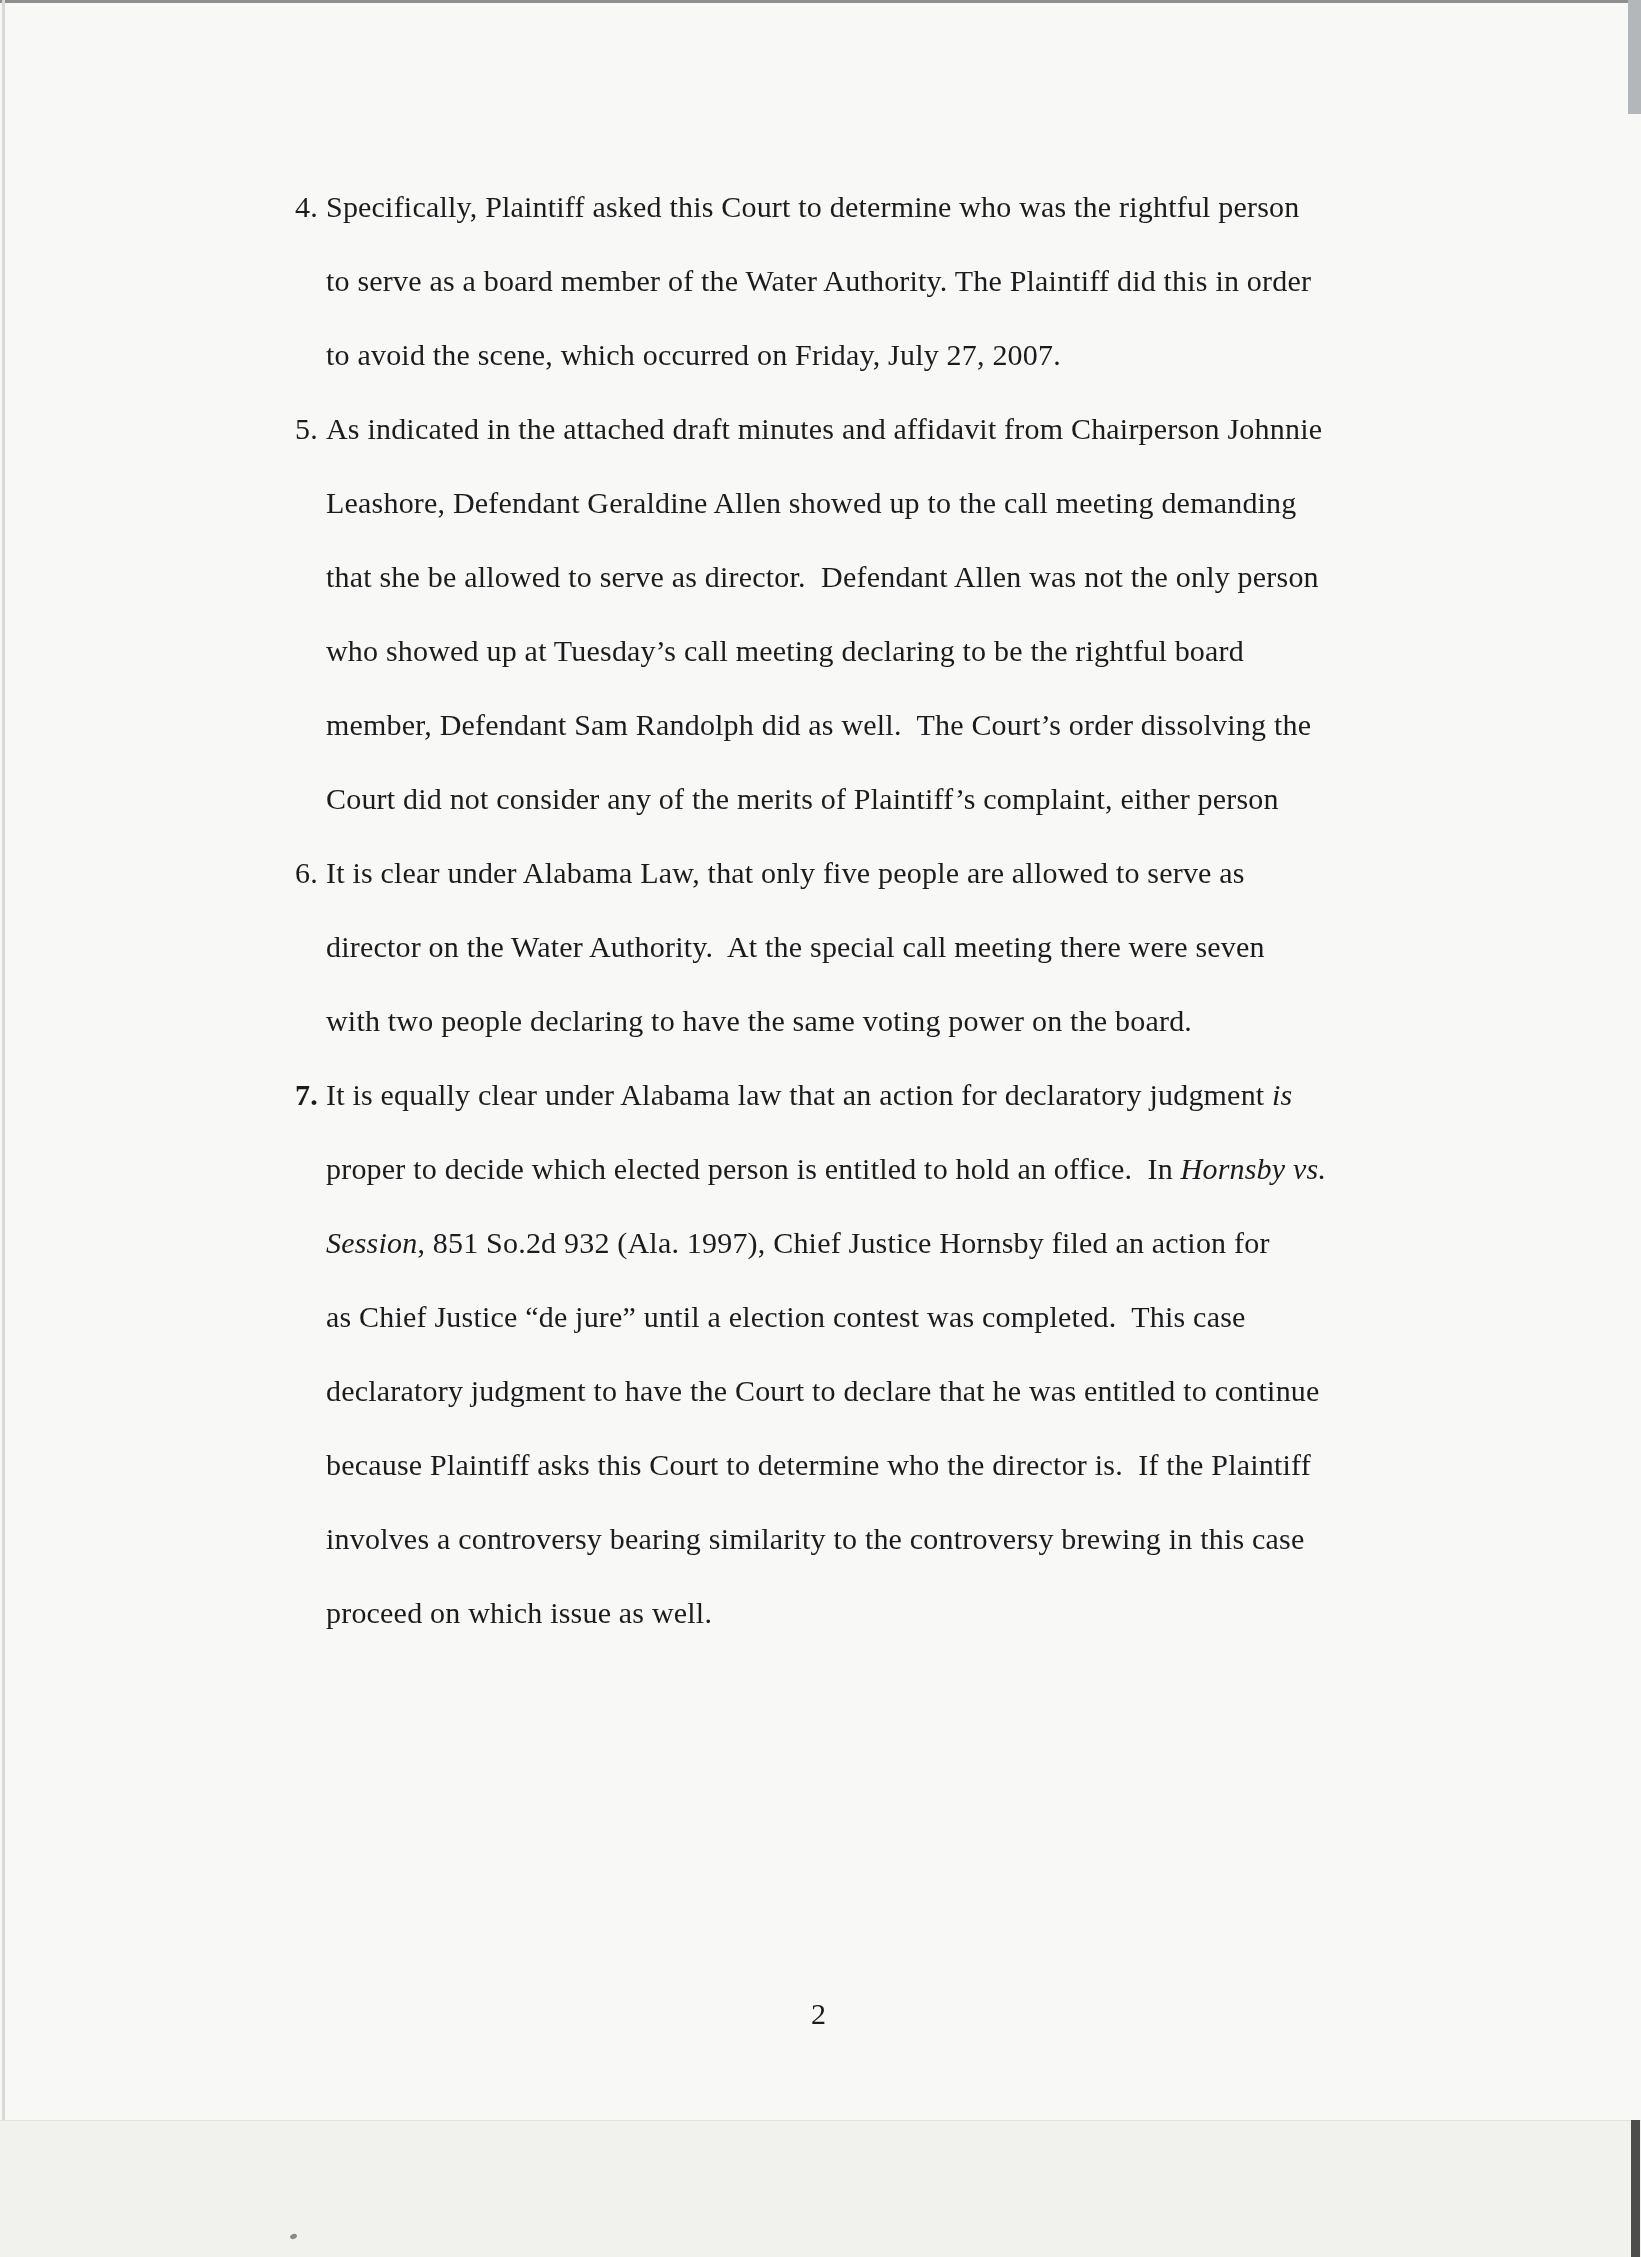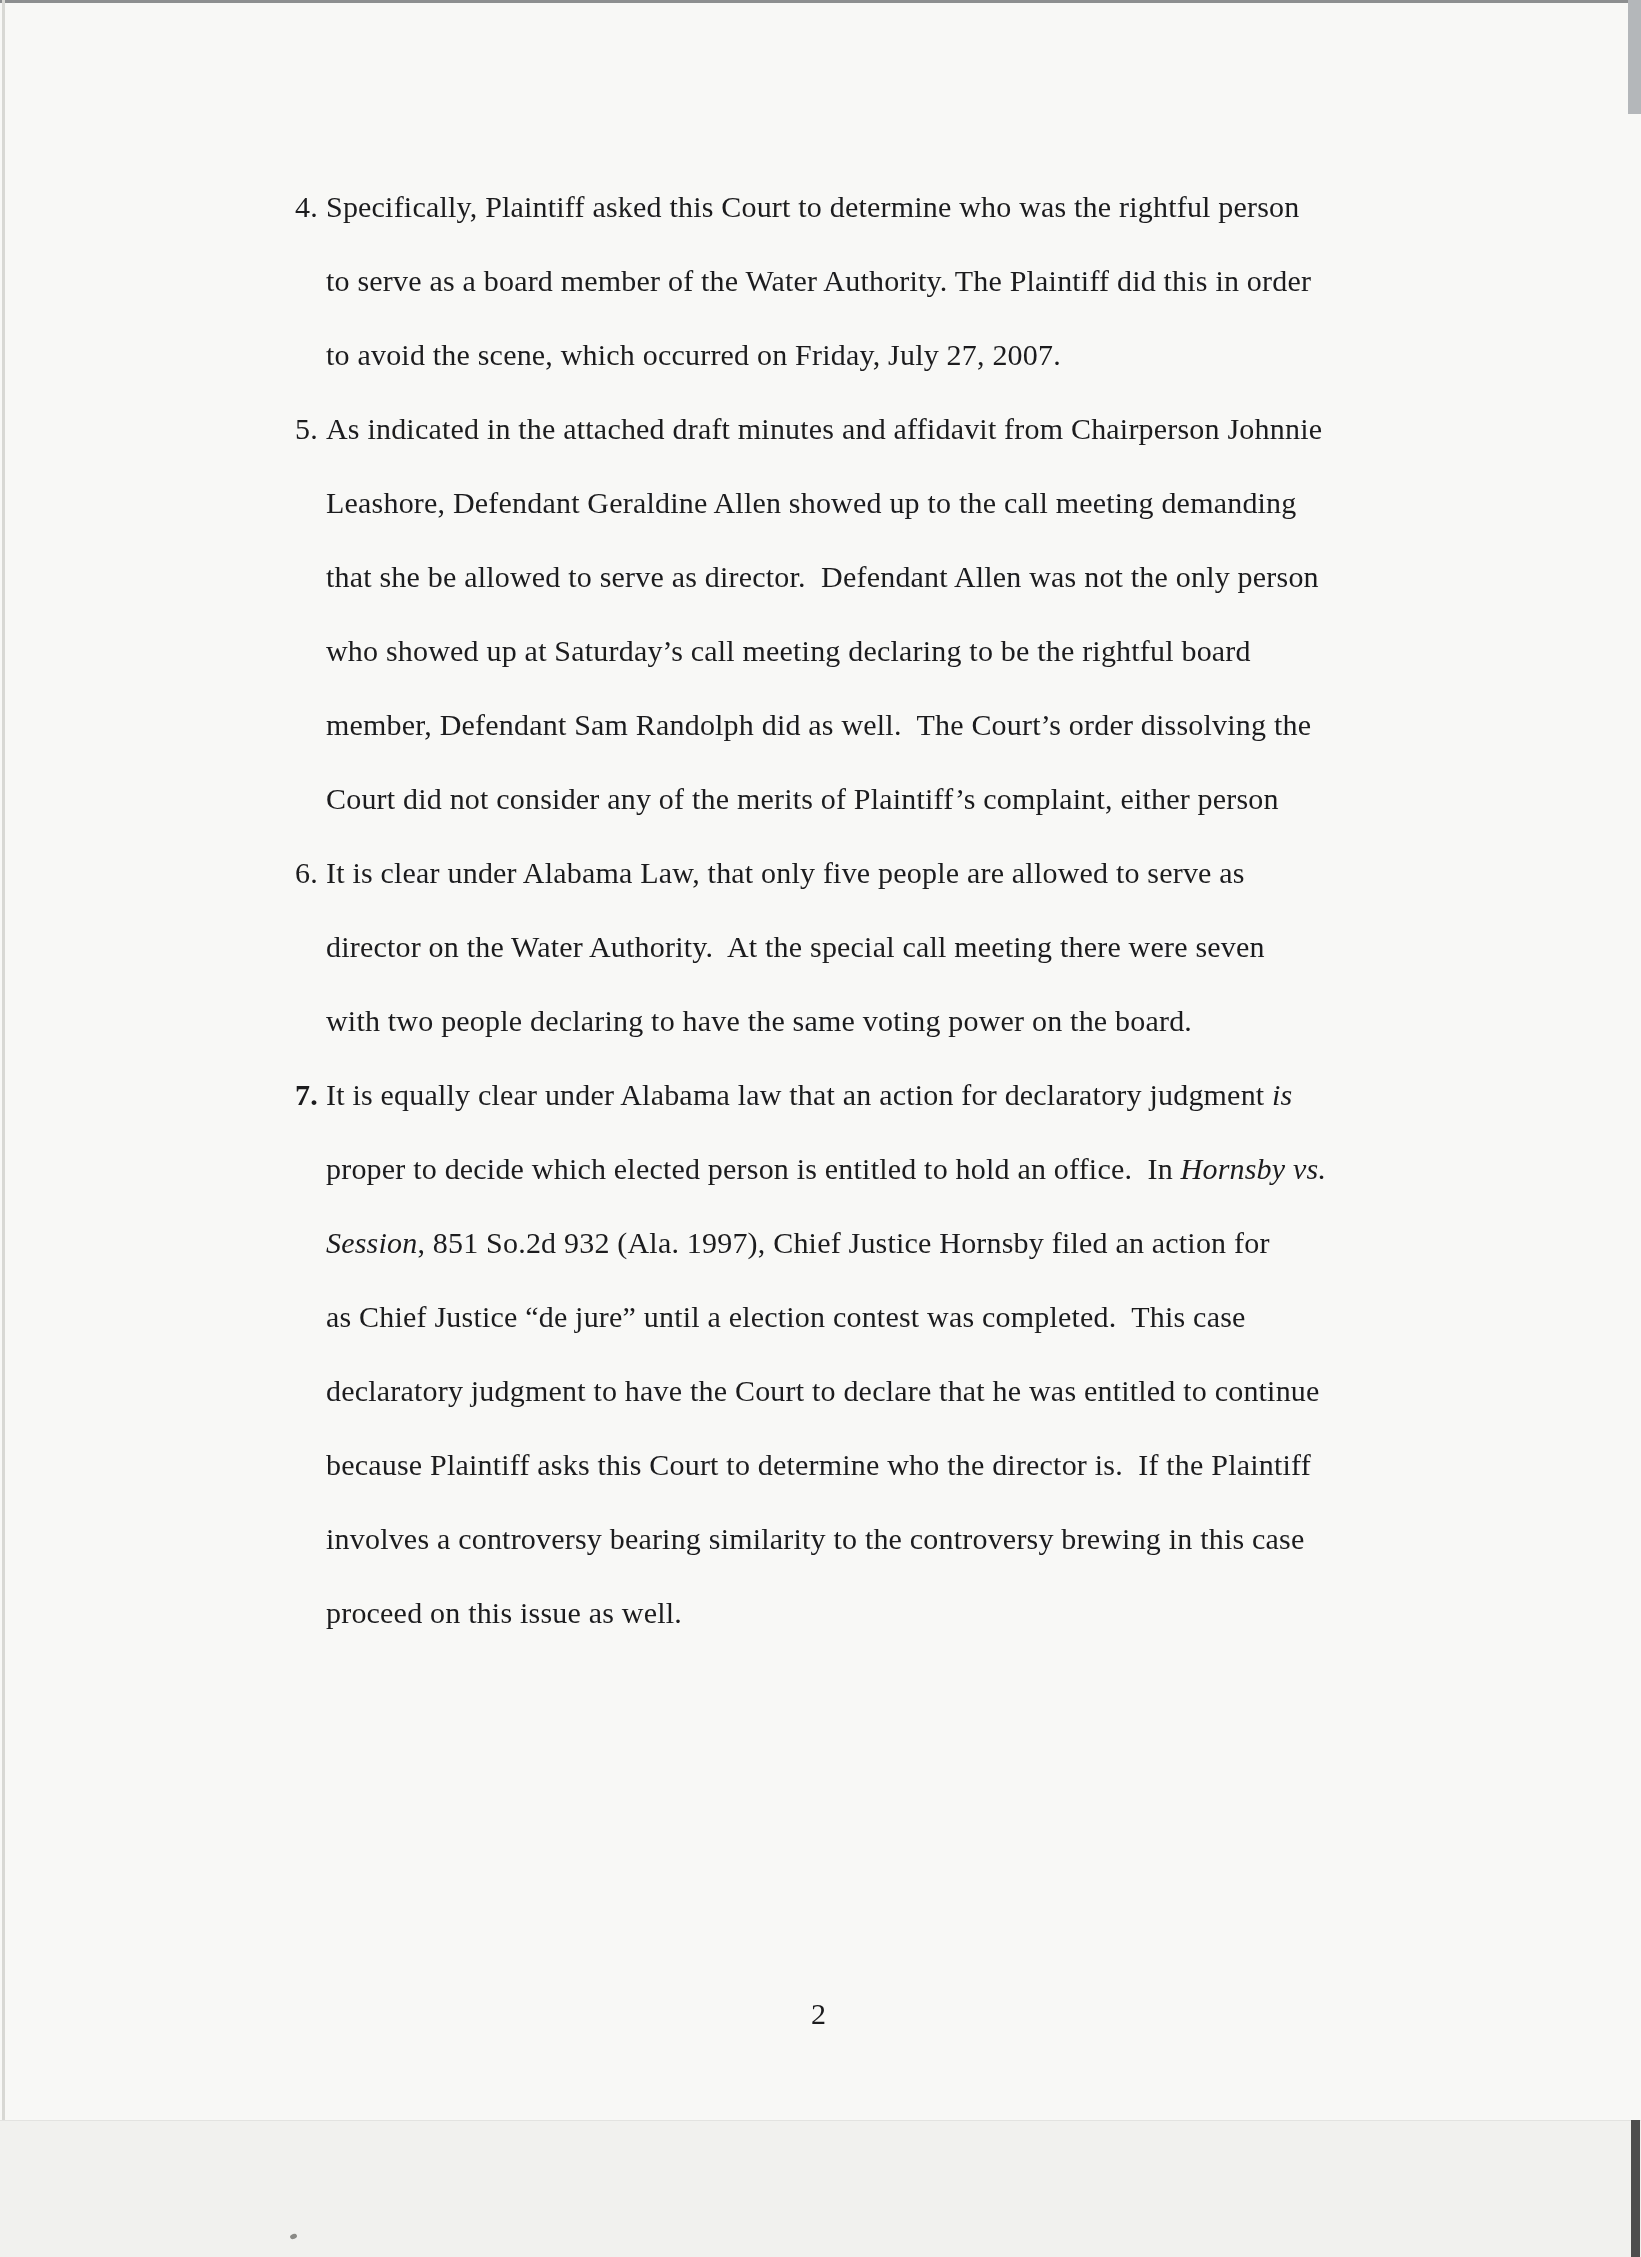--- a/index.html
+++ b/index.html
@@ -111,21 +111,21 @@
           <div class="line"><span>to serve as a board member of the Water Authority. The Plaintiff did this in order</span></div>
           <div class="line"><span>to avoid the scene, which occurred on Friday, July 27, 2007.</span></div>
         </div>
       </div>
       <div class="para">
         <span class="num">5.</span>
         <div class="lines">
           <div class="line"><span>As indicated in the attached draft minutes and affidavit from Chairperson Johnnie</span></div>
           <div class="line"><span>Leashore, Defendant Geraldine Allen showed up to the call meeting demanding</span></div>
           <div class="line"><span>that she be allowed to serve as director.  Defendant Allen was not the only person</span></div>
-          <div class="line"><span>who showed up at Saturday’s call meeting declaring to be the rightful board</span></div>
+          <div class="line"><span>who showed up at Tuesday’s call meeting declaring to be the rightful board</span></div>
           <div class="line"><span>member, Defendant Sam Randolph did as well.  The Court’s order dissolving the</span></div>
           <div class="line"><span>Court did not consider any of the merits of Plaintiff’s complaint, either person</span></div>
         </div>
       </div>
       <div class="para">
         <span class="num">6.</span>
         <div class="lines">
           <div class="line"><span>It is clear under Alabama Law, that only five people are allowed to serve as</span></div>
           <div class="line"><span>director on the Water Authority.  At the special call meeting there were seven</span></div>
           <div class="line"><span>with two people declaring to have the same voting power on the board.</span></div>
@@ -134,20 +134,20 @@
       <div class="para">
         <span class="num bold">7.</span>
         <div class="lines">
           <div class="line"><span>It is equally clear under Alabama law that an action for declaratory judgment </span><i>is</i></div>
           <div class="line"><span>proper to decide which elected person is entitled to hold an office.  In </span><i>Hornsby vs.</i></div>
           <div class="line"><i>Session</i><span>, 851 So.2d 932 (Ala. 1997), Chief Justice Hornsby filed an action for</span></div>
           <div class="line"><span>as Chief Justice “de jure” until a election contest was completed.  This case</span></div>
           <div class="line"><span>declaratory judgment to have the Court to declare that he was entitled to continue</span></div>
           <div class="line"><span>because Plaintiff asks this Court to determine who the director is.  If the Plaintiff</span></div>
           <div class="line"><span>involves a controversy bearing similarity to the controversy brewing in this case</span></div>
-          <div class="line"><span>proceed on this issue as well.</span></div>
+          <div class="line"><span>proceed on which issue as well.</span></div>
         </div>
       </div>
     </div>
 
   <div class="page-number">2</div>
 </div>
 
 
 </body></html>

